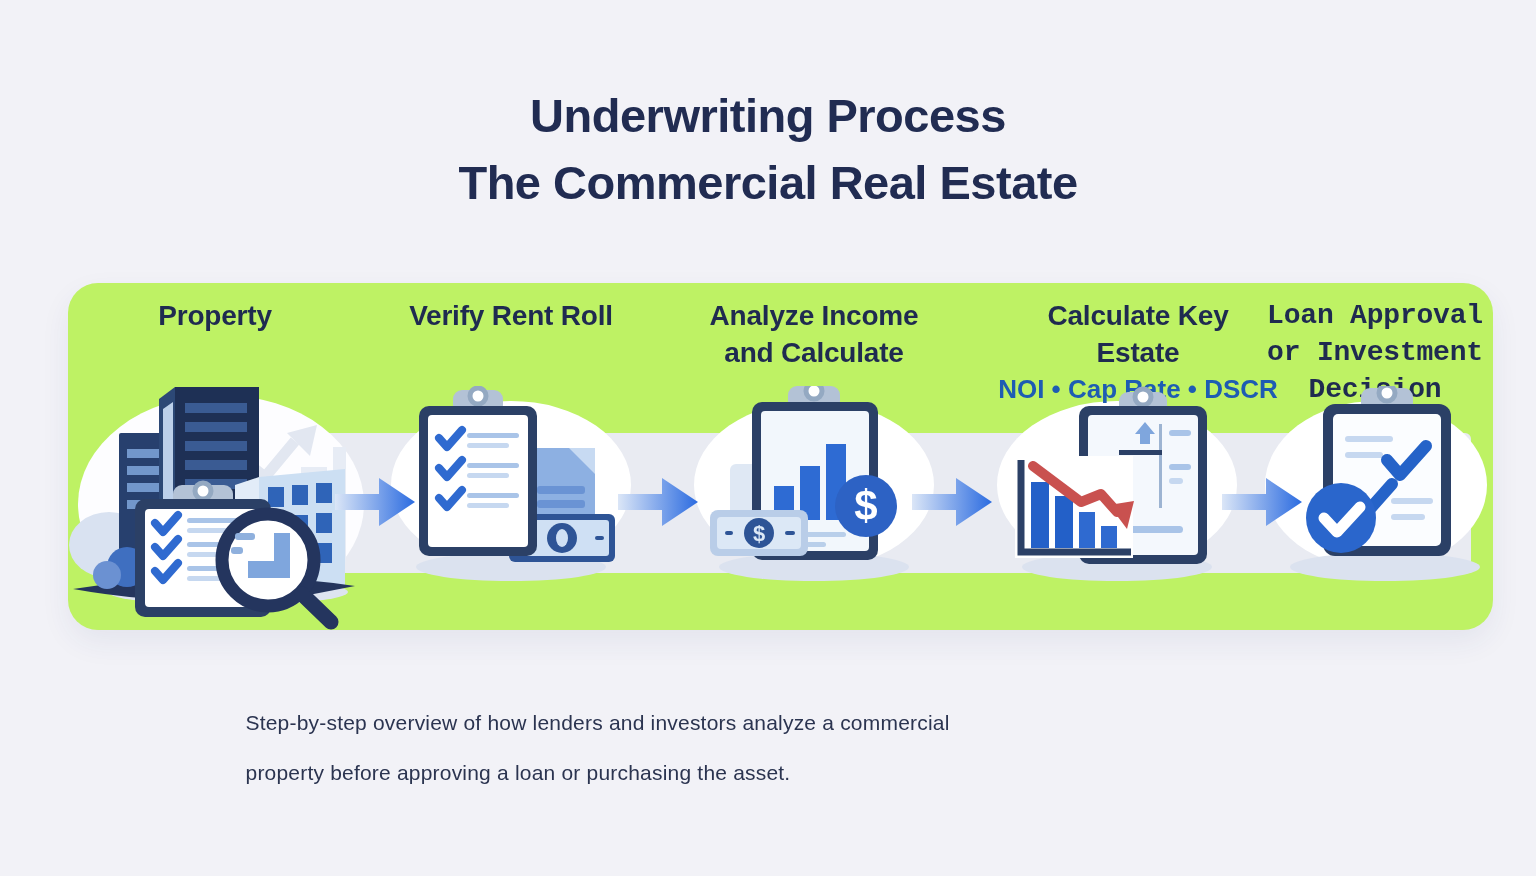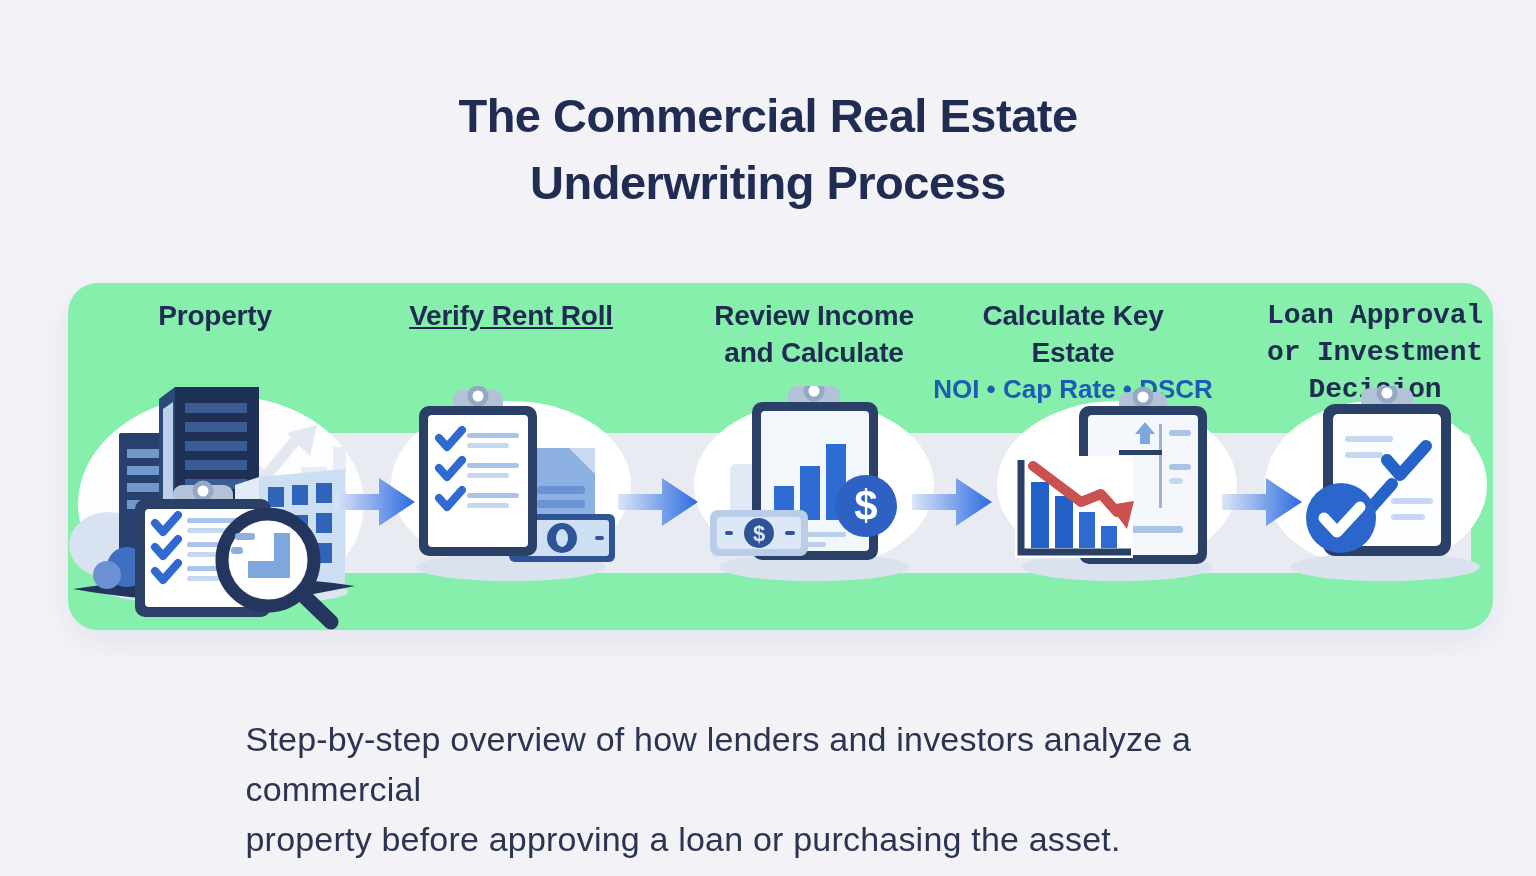--- a/index.html
+++ b/index.html
@@ -15,21 +15,21 @@
     position:absolute; top:82px; left:0; right:0;
     text-align:center;
     font-size:47px; font-weight:700; line-height:67px;
     color:#212c52; letter-spacing:-0.5px;
   }
   .title span { display:block; }
 
   .card {
     position:absolute; left:68px; top:283px;
     width:1425px; height:347px;
-    background:#86efac;
+    background:#bef264;
     border-radius:30px;
     box-shadow:0 12px 30px rgba(40,60,120,0.07);
   }
   .band {
     position:absolute; left:240px; top:150px; right:22px; height:140px;
     background:#e9ebf2; border-radius:6px;
   }
   .blob {
     position:absolute; background:#ffffff; border-radius:50%;
   }
@@ -48,23 +48,23 @@
   .floor.f4 { left:954px; }
   .floor.f5 { left:1222px;}
 
   .step-label {
     position:absolute; top:14px;
     text-align:center; font-weight:700;
     font-size:28px; line-height:37px; color:#1f2b50;
     letter-spacing:-0.2px;
   }
   .step-label.s1 { left:17px;   width:260px; }
-  .step-label.s2 { left:313px;  width:260px;text-decoration:underline; }
+  .step-label.s2 { left:313px;  width:260px; }
   .step-label.s3 { left:616px;  width:260px; }
-  .step-label.s4 { left:855px;  width:300px; }
+  .step-label.s4 { left:920px;  width:300px; }
   .step-label.s5 { left:1192px; width:230px;font-family:Liberation Mono, monospace; }
   .sublabel {
     font-size:26px; font-weight:600; line-height:32px;
     color:#1e5cb3; letter-spacing:0;
     margin-top:2px;
   }
 
   .icon { position:absolute; }
   .icon.i1 { left:-5px;   top:92px;  width:305px; height:255px; }
   .icon.i2 { left:333px;  top:103px; width:220px; height:192px; }
@@ -77,32 +77,32 @@
   .arrow.a2 { left:550px; }
   .arrow.a3 { left:844px; }
   .arrow.a4 { left:1154px; }
 
   .description {
     position:absolute; top:698px; left:0; right:0;
     display:flex; flex-direction:column; align-items:center;
   }
   .desc-inner {
     width:1045px; text-align:left;
-    font-size:34px; line-height:50px;
-    color:#2b3450; letter-spacing:0.2px;margin-top:16px;
+    font-size:21px; line-height:50px;
+    color:#2b3450; letter-spacing:0.2px;
   }
 </style>
 </head>
 <body>
 
 <div>
 
   <h1 class="title">
+    <span>Underwriting Process</span>
     <span>The Commercial Real Estate</span>
-    <span>Underwriting Process</span>
   </h1>
 
   <div class="card">
     <div class="band"></div>
 
     <div class="blob b1"></div>
     <div class="blob b2"></div>
     <div class="blob b3"></div>
     <div class="blob b4"></div>
     <div class="blob b5"></div>
@@ -113,21 +113,21 @@
     <div class="floor f4"></div>
     <div class="floor f5"></div>
 
     <div class="step-label s1">
       <div>Property</div>
     </div>
     <div class="step-label s2">
       <div>Verify Rent Roll</div>
     </div>
     <div class="step-label s3">
-      <div>Review Income</div>
+      <div>Analyze Income</div>
       <div>and Calculate</div>
     </div>
     <div class="step-label s4">
       <div>Calculate Key</div>
       <div>Estate</div>
       <div class="sublabel">NOI • Cap Rate • DSCR</div>
     </div>
     <div class="step-label s5">
       <div>Loan Approval</div>
       <div>or Investment</div>

